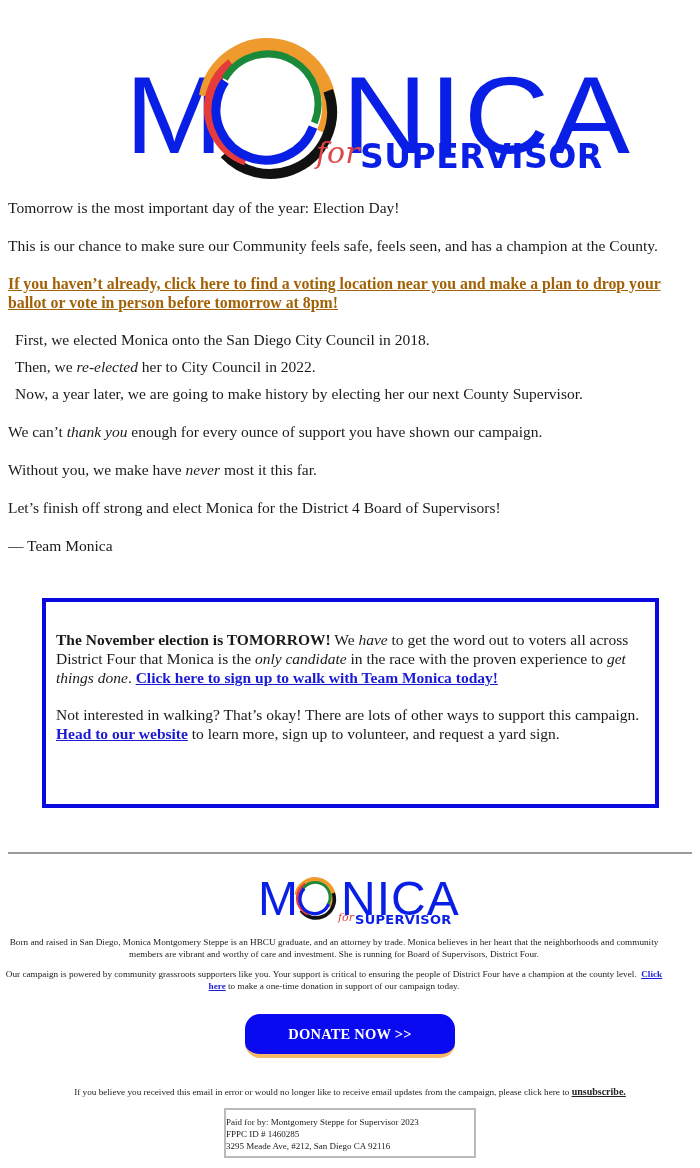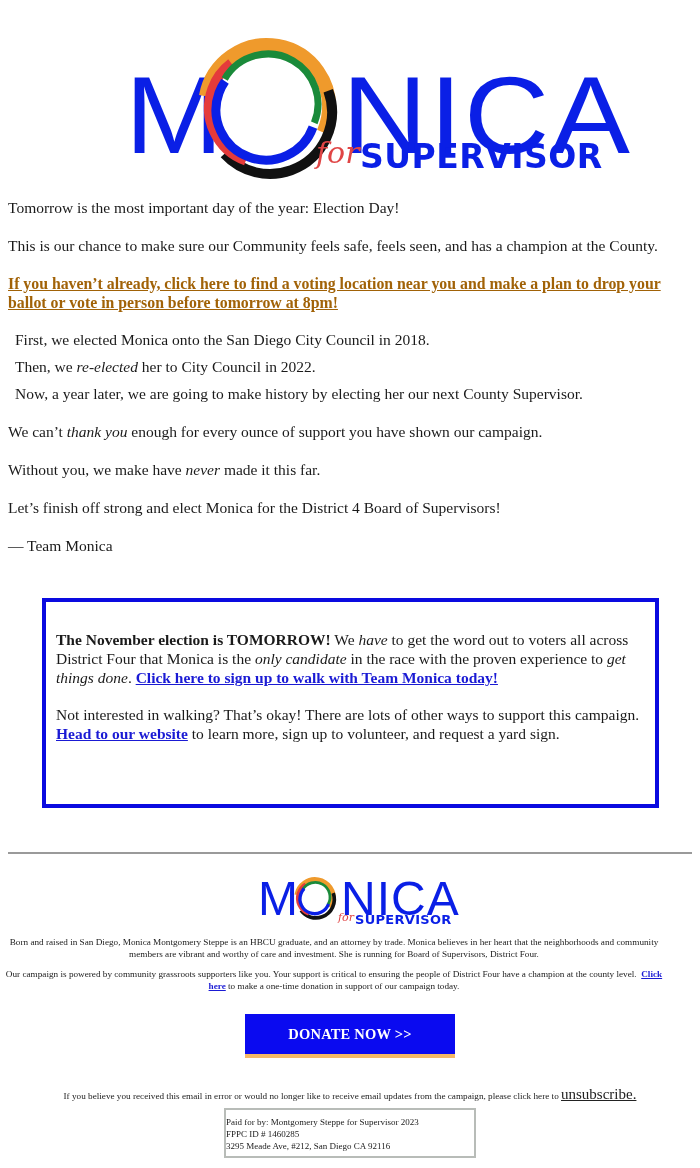--- a/index.html
+++ b/index.html
@@ -57,23 +57,24 @@
 
   .footer-text { position: absolute; left: 4px; top: 936px; width: 660px; text-align: center; font-size: 9.2px; line-height: 12px; color: #222; }
   .footer-text p { margin: 0 0 8px 0; }
   .footer-text a { color: #1a1ad4; font-weight: bold; text-decoration: underline; }
 
   .donate-btn {
     position: absolute; left: 245px; top: 1014px; width: 210px; height: 44px;
     background: #0a0af0; border-bottom: 4px solid #f5b866;
     color: #ffffff; font-weight: bold; font-size: 14.5px; text-align: center; line-height: 40px;
     letter-spacing: 0.2px;
+    border-radius: 15px;
   }
   .unsub { position: absolute; left: 0; top: 1086px; width: 700px; text-align: center; font-size: 9.2px; color: #222; }
-  .unsub a { color: #222; font-weight: normal; text-decoration: underline; font-size: 15px; }
+  .unsub a { color: #222; font-weight: bold; text-decoration: underline; font-size: 10px; }
 
   .paid-box {
     position: absolute; left: 224px; top: 1108px; width: 252px; height: 50px;
     border: 2px solid #b8bcb8; text-align: left; font-size: 9px; line-height: 12px; padding-top: 6px; color: #222;
   }
 </style>
 </head>
 <body>
 
 <div class="logo-wrap">
@@ -95,21 +96,21 @@
 <div class="body-text serif">
   <p>Tomorrow is the most important day of the year: Election Day!</p>
   <p>This is our chance to make sure our Community feels safe, feels seen, and has a champion at the County.</p>
   <p class="para-link"><a href="#">If you haven’t already, click here to find a voting location near you and make a plan to drop your ballot or vote in person before tomorrow at 8pm!</a></p>
   <div class="lines" style="margin-bottom:18px;">
     <p>First, we elected Monica onto the San Diego City Council in 2018.</p>
     <p><span>Then, we </span><em>re-elected</em><span> her to City Council in 2022.</span></p>
     <p>Now, a year later, we are going to make history by electing her our next County Supervisor.</p>
   </div>
   <p><span>We can’t </span><em>thank you</em><span> enough for every ounce of support you have shown our campaign.</span></p>
-  <p><span>Without you, we make have </span><em>never</em><span> made it this far.</span></p>
+  <p><span>Without you, we make have </span><em>never</em><span> most it this far.</span></p>
   <p>Let’s finish off strong and elect Monica for the District 4 Board of Supervisors!</p>
   <p>— Team Monica</p>
 </div>
 
 <div class="cta-box serif">
   <p>
     <strong>The November election is TOMORROW!</strong><span> We </span><em>have</em><span> to get the word out to voters all across District Four that Monica is the </span><em>only candidate</em><span> in the race with the proven experience to </span><em>get things done</em><span>. </span><a href="#">Click here to sign up to walk with Team Monica today!</a>
   </p>
   <p>
     <span>Not interested in walking? That’s okay! There are lots of other ways to support this campaign. </span><a href="#">Head to our website</a><span> to learn more, sign up to volunteer, and request a yard sign.</span>

